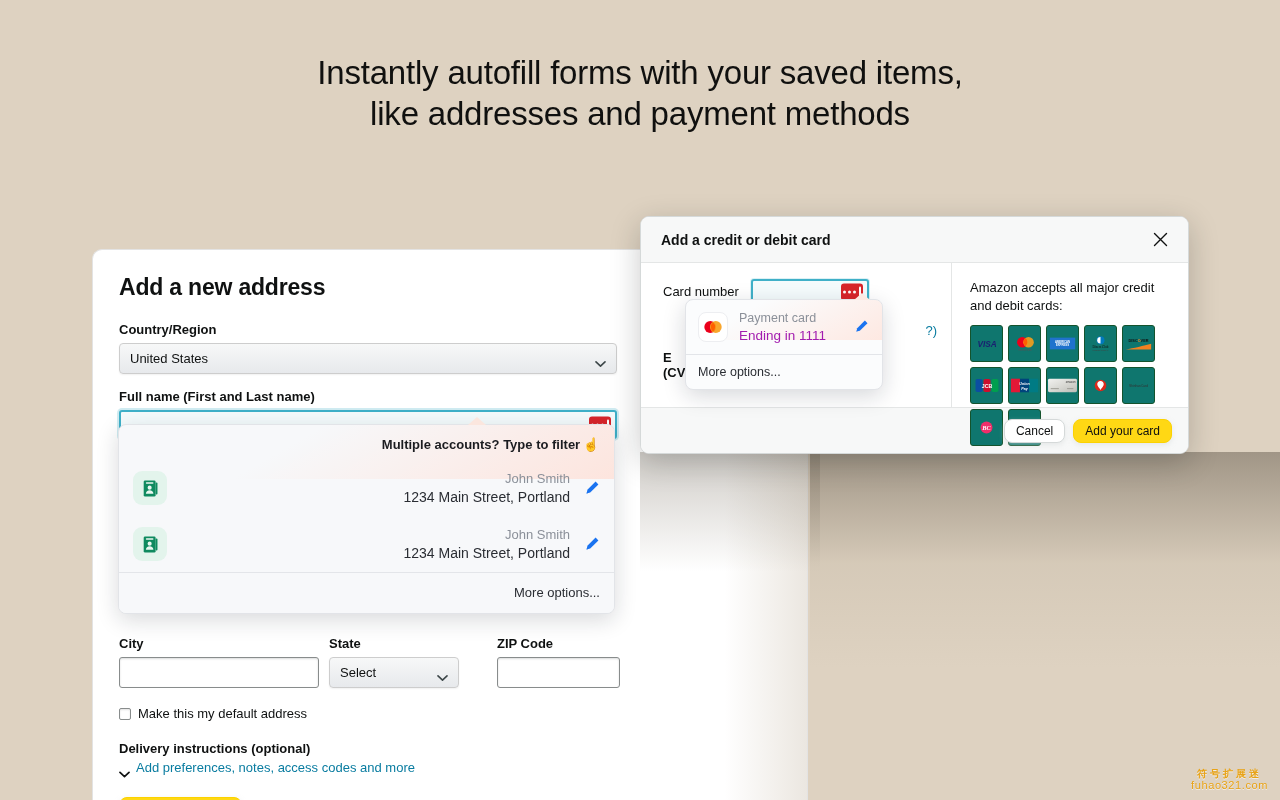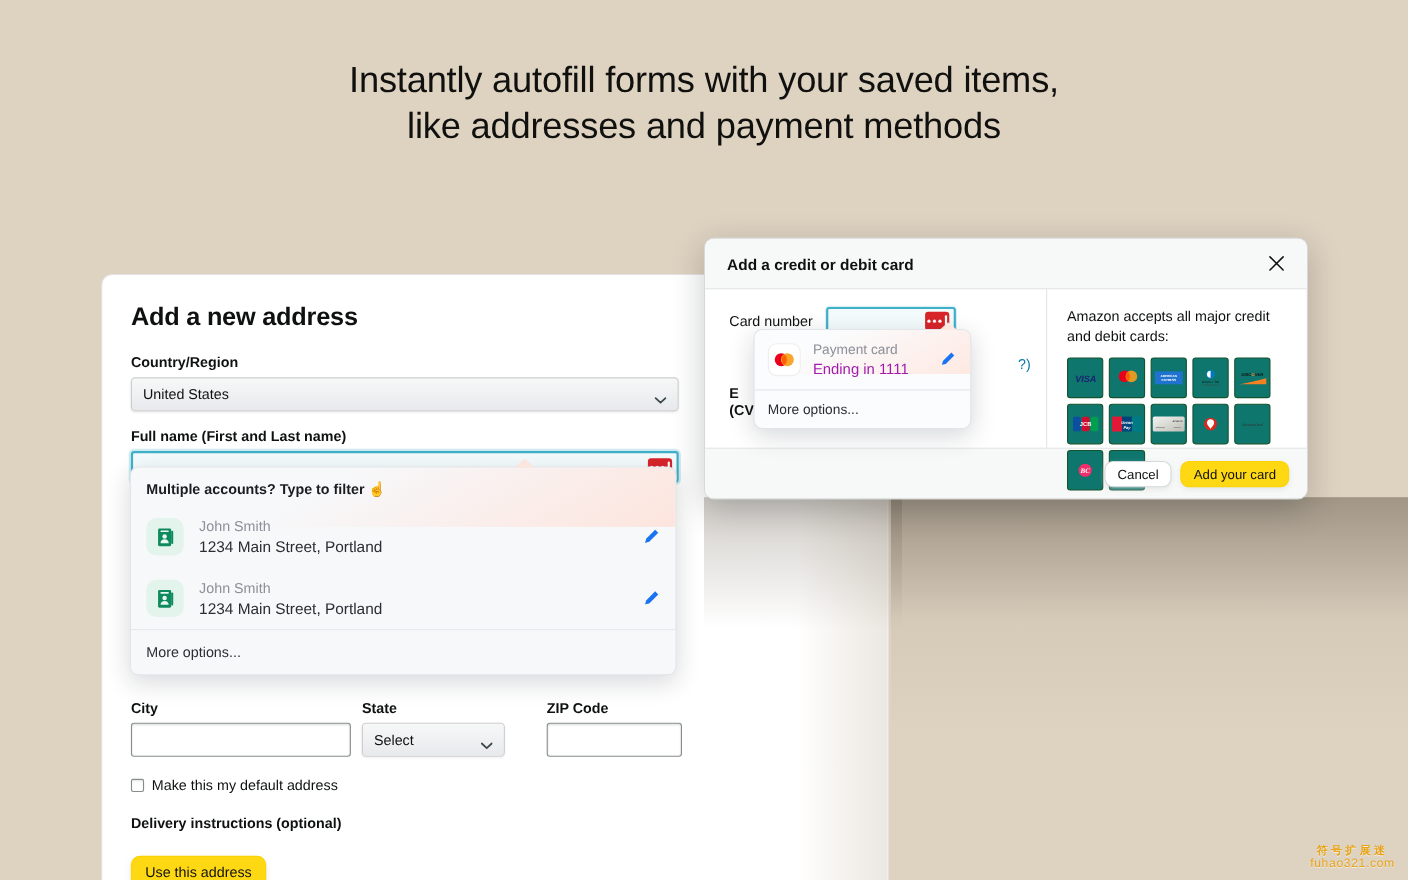--- a/index.html
+++ b/index.html
@@ -96,20 +96,21 @@
   .af-dropdown {
     position: absolute;
     left: 118px; top: 424px;
     width: 497px;
     background: #f7f8fa;
     border: 1px solid #e2e4e8;
     border-radius: 8px;
     box-shadow: 0 6px 22px rgba(20,25,40,0.16);
     overflow: hidden;
     z-index: 40;
+    text-align: right;
   }
   .af-dropdown::before {
     content: "";
     position: absolute; left: 0; top: 0; right: 0; height: 54px;
     background: linear-gradient(150deg, rgba(255,255,255,0) 35%, rgba(255,222,212,0.75) 100%);
     pointer-events: none;
   }
   .af-arrow {
     position: absolute; left: 468px; top: 417px;
     width: 0; height: 0;
@@ -373,20 +374,28 @@
           <div class="text-input"></div>
         </div>
       </div>
 
       <div class="checkbox-row">
         <span class="cb"></span>
         <span class="cb-label">Make this my default address</span>
       </div>
 
       <div class="di-title">Delivery instructions (optional)</div>
+      <div class="di-link-row">
+        <span class="chev-down-blue">
+          <svg viewBox="0 0 11 7" width="11" height="7">
+              <path d="M1 1.4L5.5 5.6 10 1.4" fill="none" stroke="#0f1111" stroke-width="1.7" stroke-linecap="round" stroke-linejoin="round"></path>
+            </svg>
+        </span>
+        <span class="di-link">Add preferences, notes, access codes and more</span>
+      </div>
 
       <div class="use-address-wrap">
         <span class="btn-yellow">Use this address</span>
       </div>
 
     </div>
     <div class="panel-fade"></div>
   </div>
 
   <div class="af-arrow"></div>

